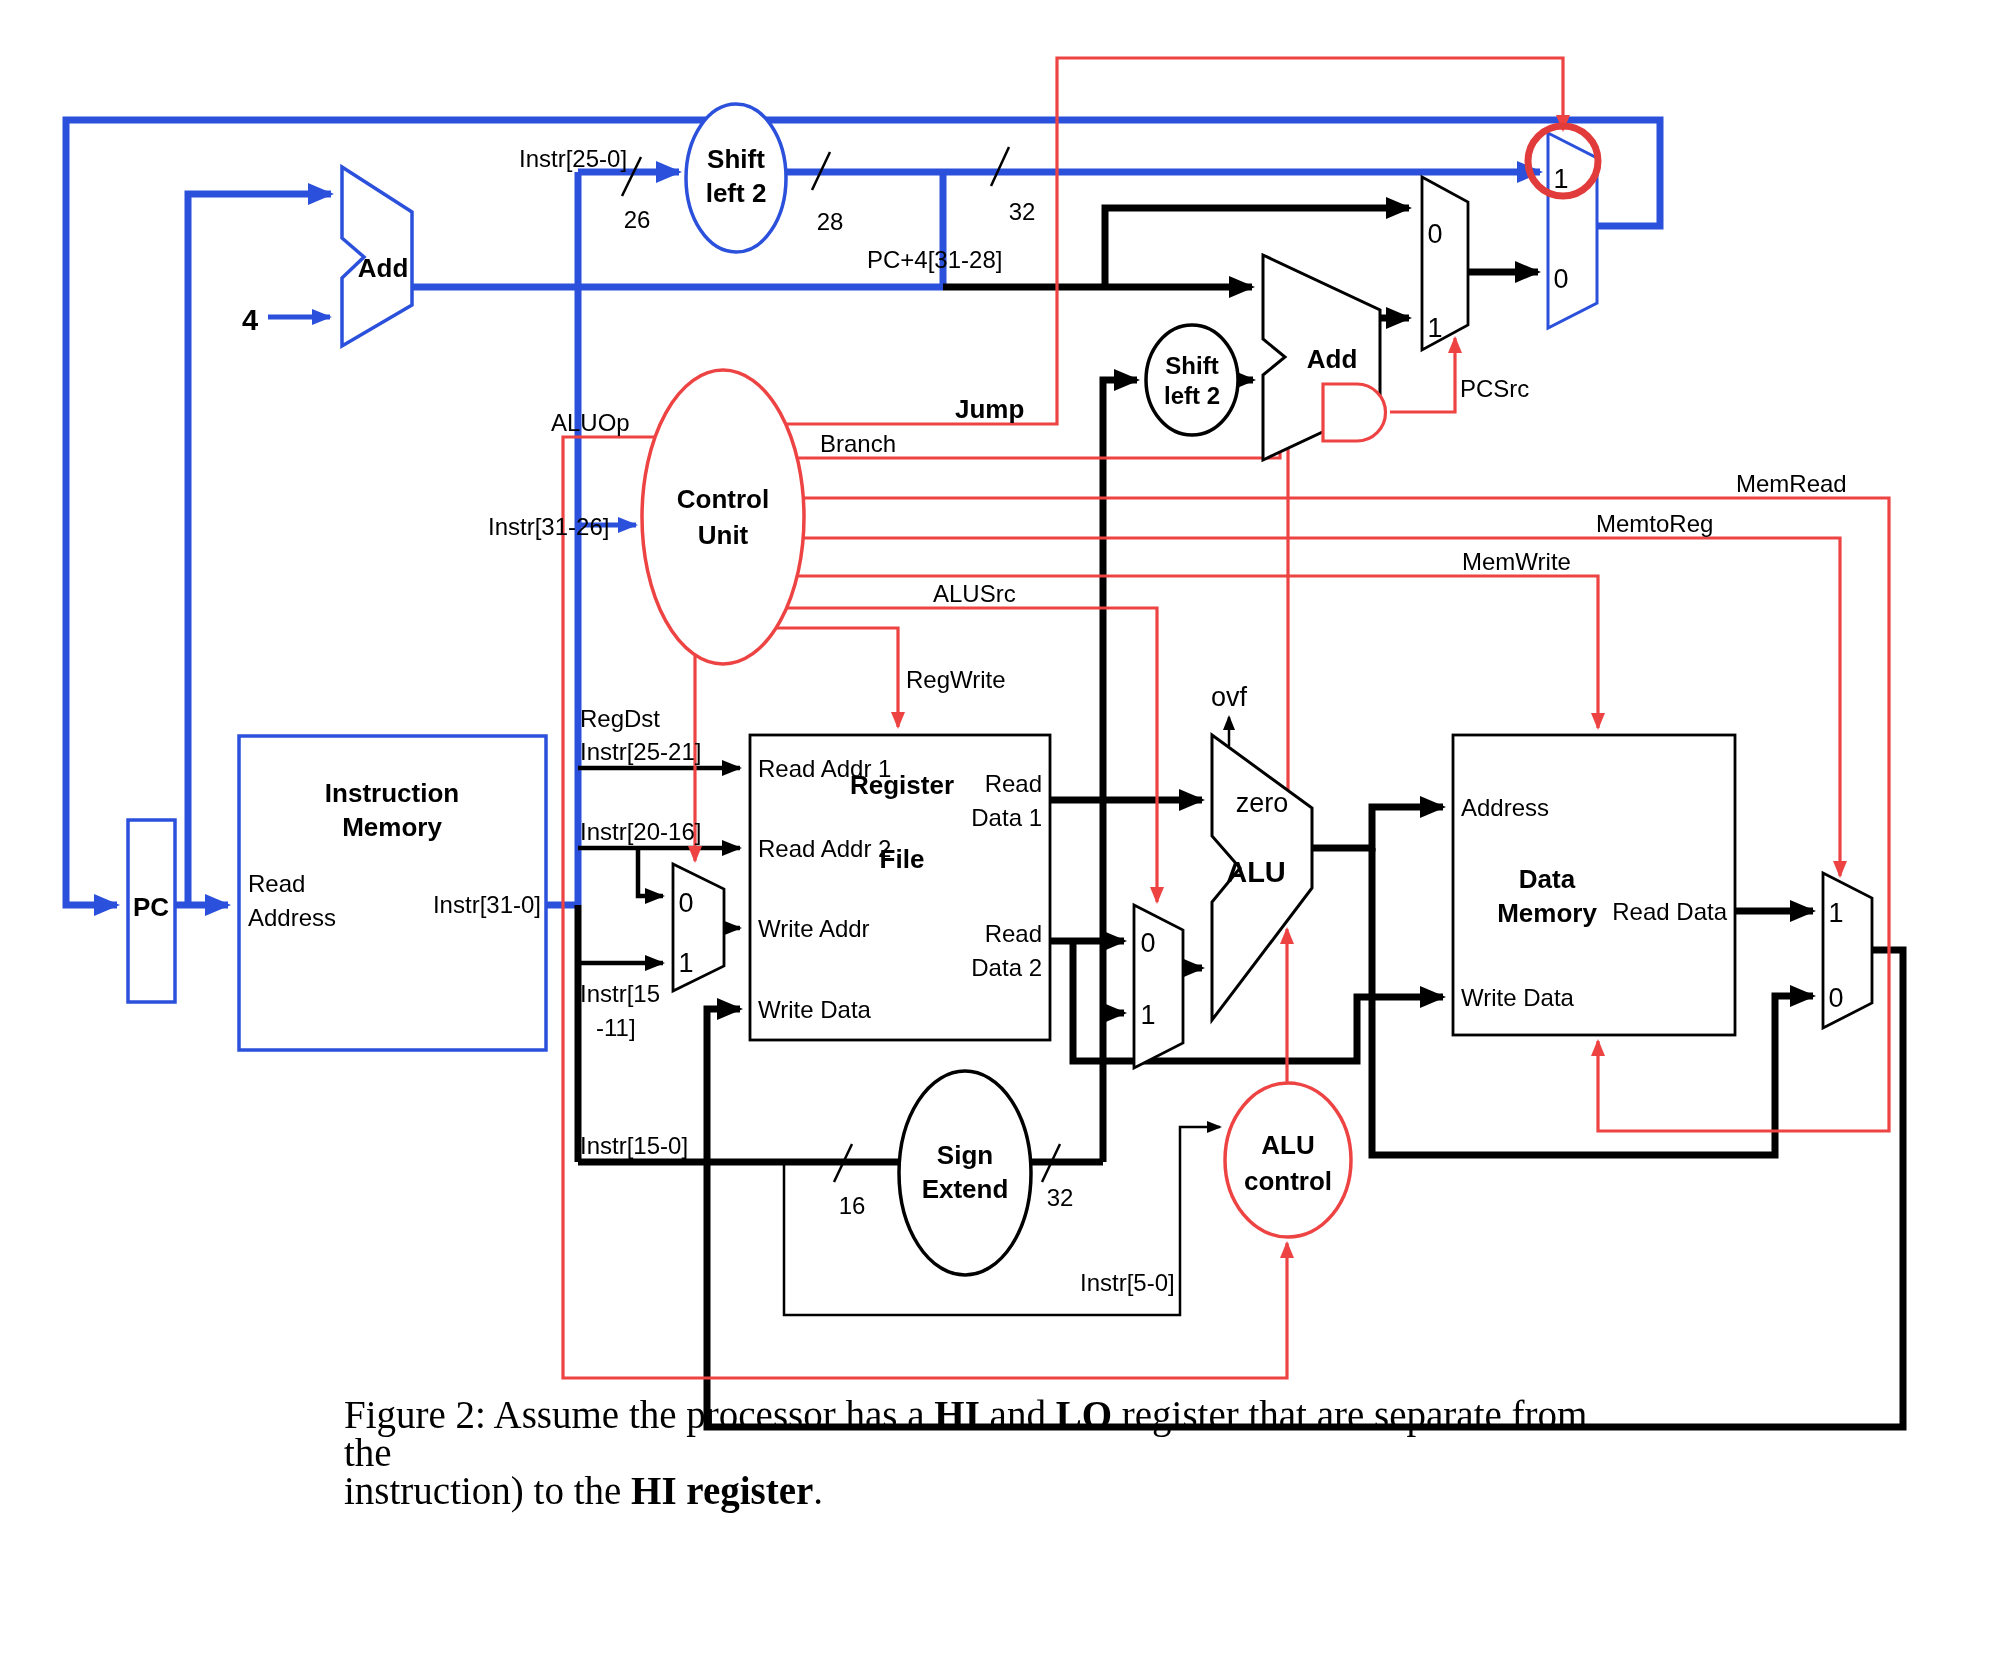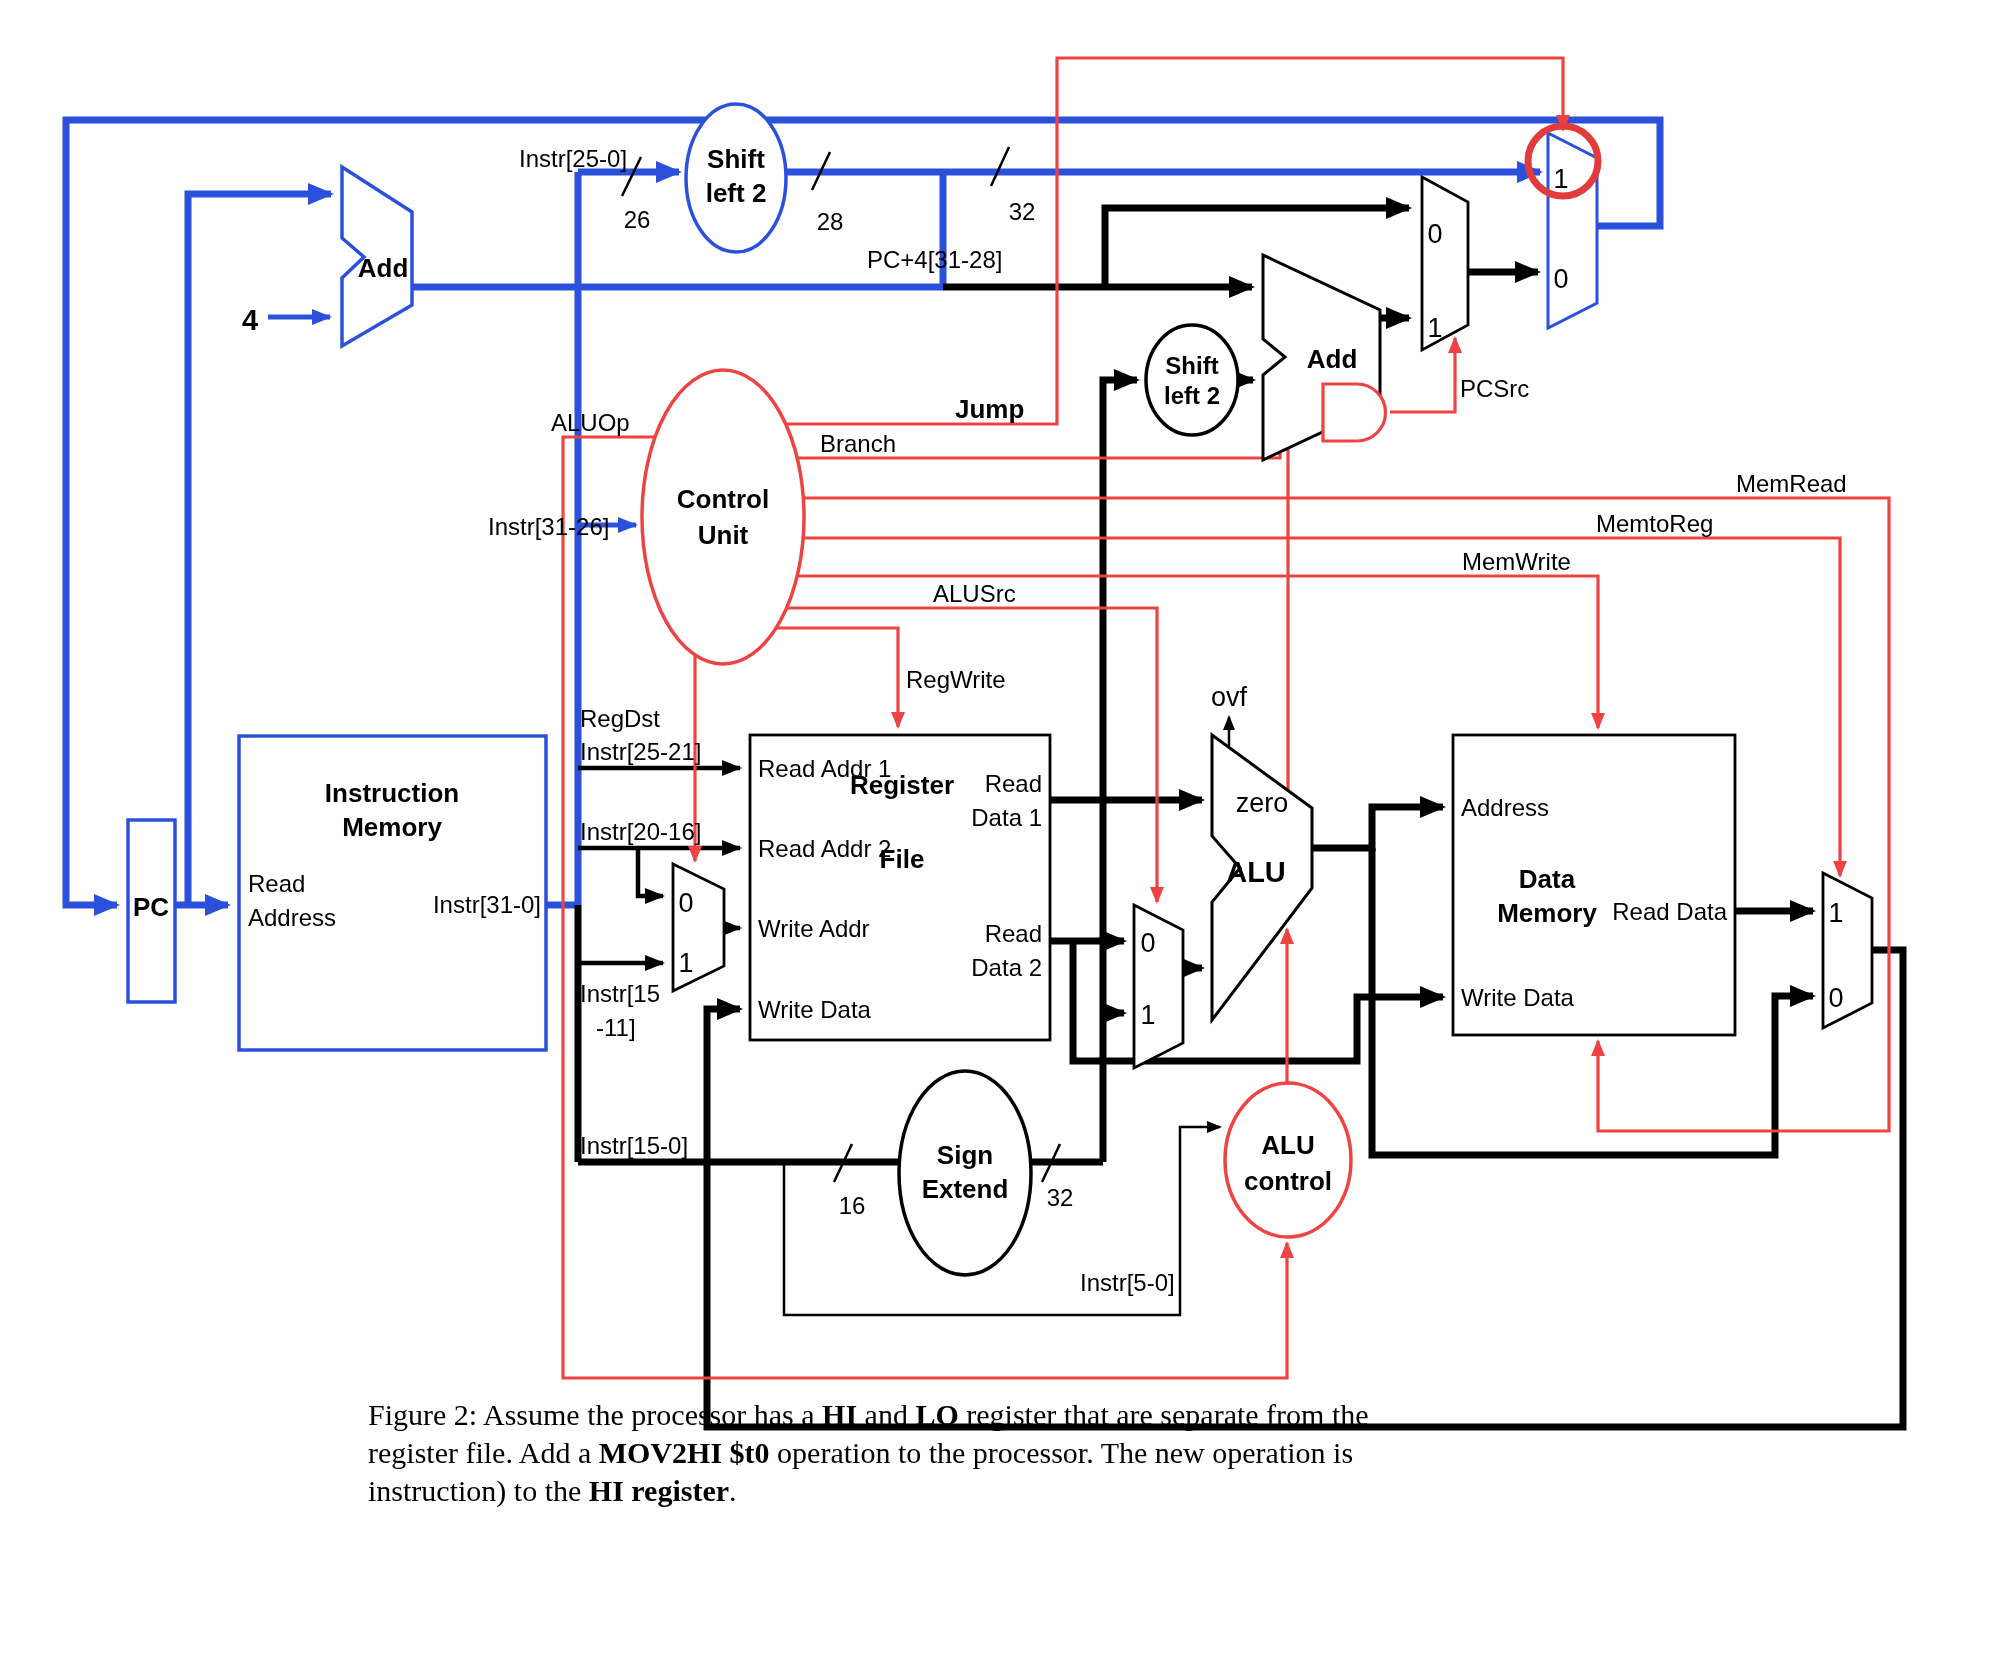--- a/index.html
+++ b/index.html
@@ -4,22 +4,22 @@
 <style>
   html,body { margin:0; padding:0; background:#fff; }
   #page { position:relative; width:1990px; height:1654px; background:#fff;
           font-family:"Liberation Sans", sans-serif; }
   svg text { font-family:"Liberation Sans", sans-serif; fill:#000; }
   .lab   { font-size:24px; }
   .labB  { font-size:24px; font-weight:bold; }
   .title { font-size:26px; font-weight:bold; }
   .digit { font-size:27px; }
   .big   { font-size:29px; font-weight:bold; }
-  #caption { position:absolute; left:368px; top:1396px; width:1300px;
-             font-family:"Liberation Serif", serif; font-size:30px;
+  #caption { position:absolute; left:344px; top:1396px; width:1300px;
+             font-family:"Liberation Serif", serif; font-size:39px;
              line-height:38px; color:#000; }
   #caption b { font-weight:bold; }
 </style>
 </head>
 <body>
 
 <div id="page">
 <svg width="1990" height="1654" viewBox="0 0 1990 1654">
   <defs>
     <marker id="ab" markerUnits="userSpaceOnUse" markerWidth="26" markerHeight="22" refX="23" refY="11" orient="auto">
@@ -211,16 +211,15 @@
     <text class="digit" x="686" y="972" text-anchor="middle">1</text>
     <text class="digit" x="1148" y="952" text-anchor="middle">0</text>
     <text class="digit" x="1148" y="1024" text-anchor="middle">1</text>
     <text class="digit" x="1836" y="922" text-anchor="middle">1</text>
     <text class="digit" x="1836" y="1007" text-anchor="middle">0</text>
   </g>
 </svg>
 
 <div id="caption">
       <div><span>Figure 2:  Assume the processor has a </span><b>HI</b><span> and </span><b>LO</b><span> register that are separate from the</span></div>
-      <div><span>register file.  Add a </span><b>MOV2HI $t0</b><span> operation to the processor.  The new operation is</span></div>
       <div><span>instruction) to the </span><b>HI register</b><span>.</span></div>
     </div>
 </div>
 
 </body></html>

